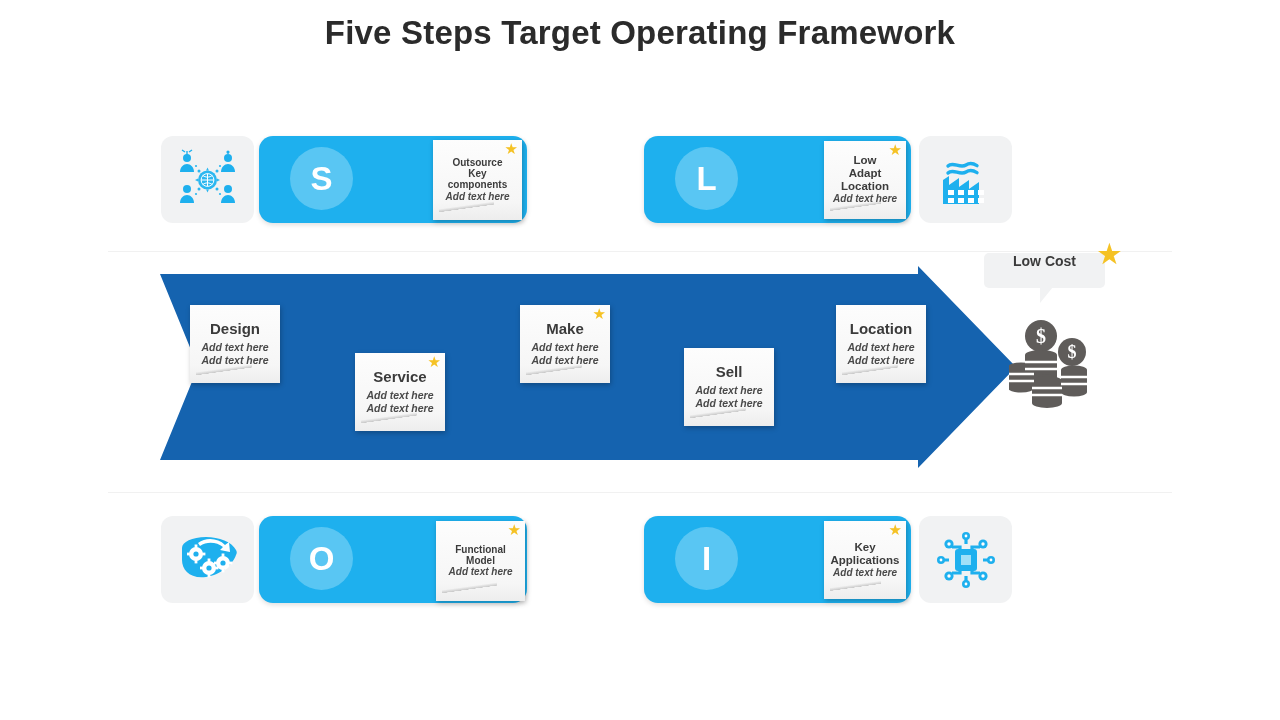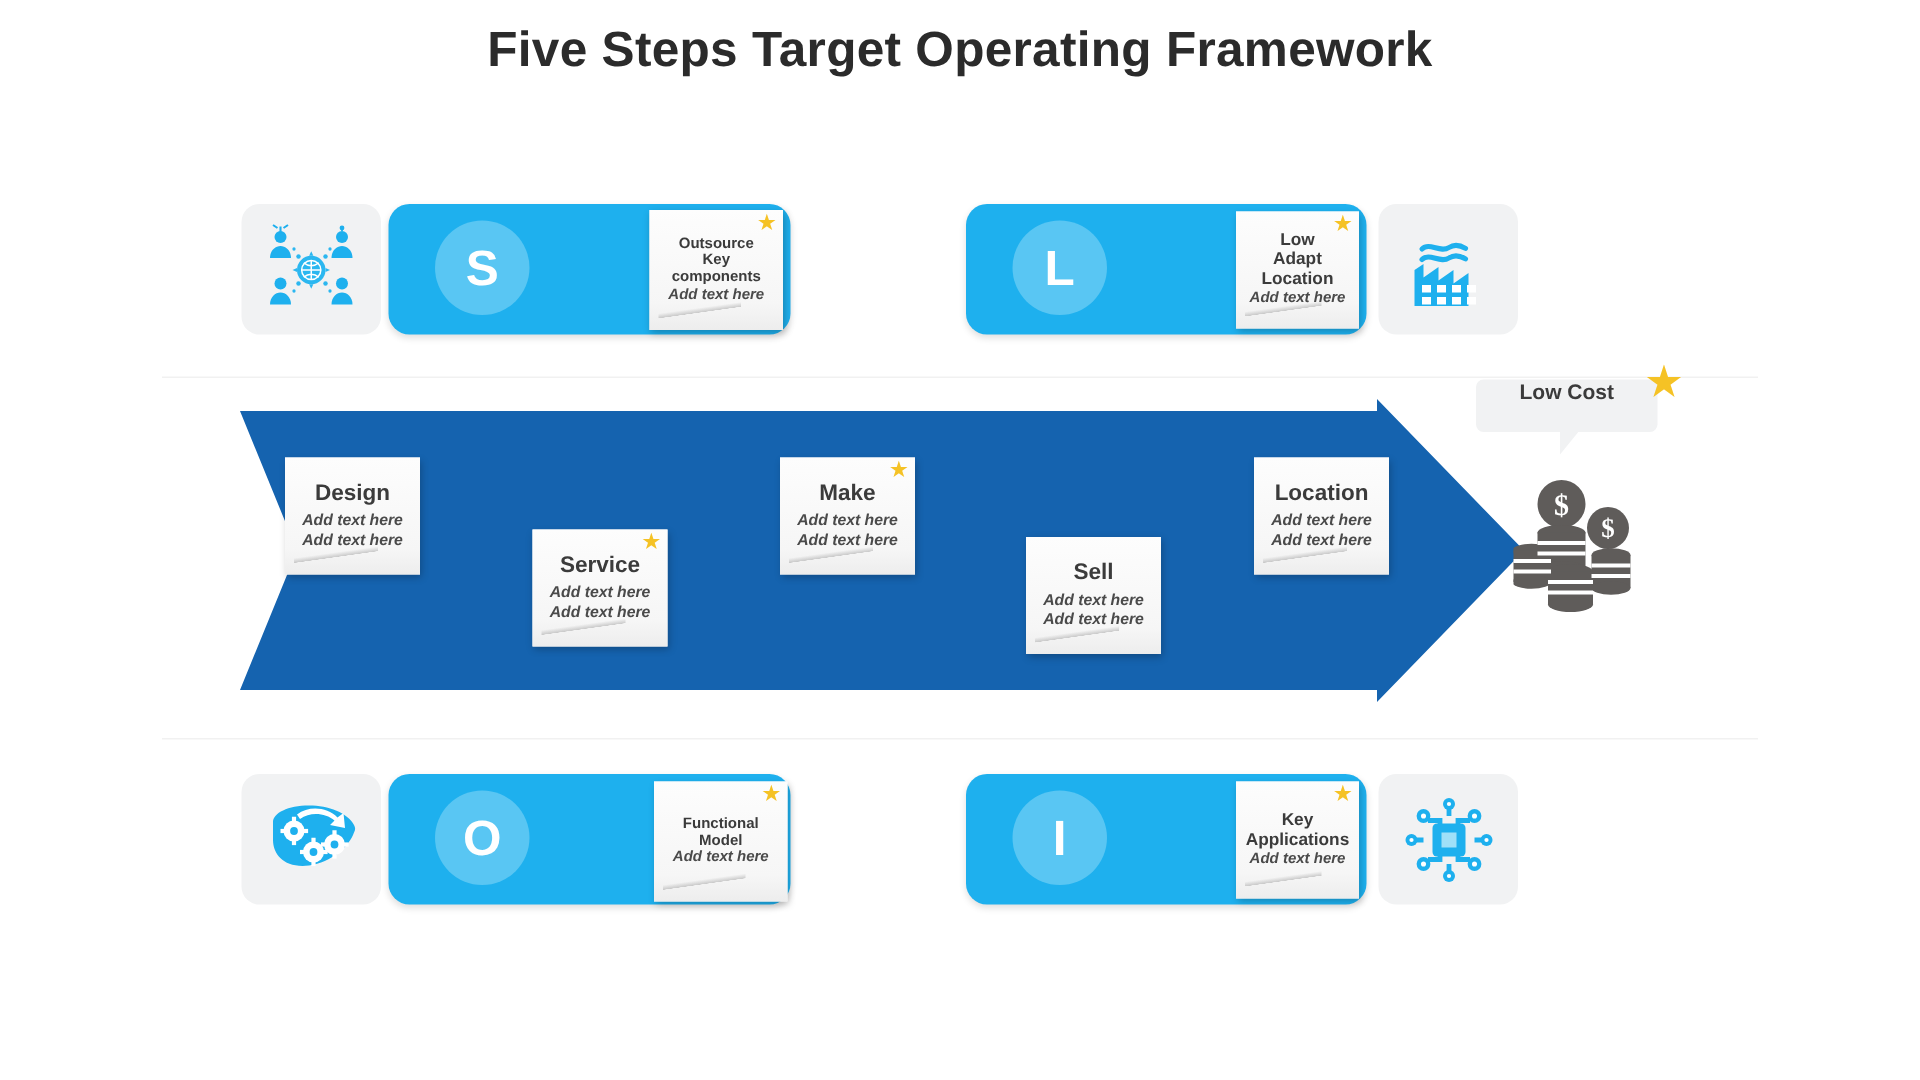--- a/index.html
+++ b/index.html
@@ -210,21 +210,21 @@
   </div>
 
   <div class="note note-lg" style="left:520px;top:305px">
     <span class="star">★</span>
     <div class="n-title">Make</div>
     <div class="n-sub" style="white-space:pre-line">Add text here
 Add text here</div>
     <div class="curl"></div>
   </div>
 
-  <div class="note note-lg" style="left:684px;top:358px">
+  <div class="note note-lg" style="left:684px;top:348px">
     <div class="n-title">Sell</div>
     <div class="n-sub" style="white-space:pre-line">Add text here
 Add text here</div>
     <div class="curl"></div>
   </div>
 
   <div class="note note-lg" style="left:836px;top:305px">
     <div class="n-title">Location</div>
     <div class="n-sub" style="white-space:pre-line">Add text here
 Add text here</div>

